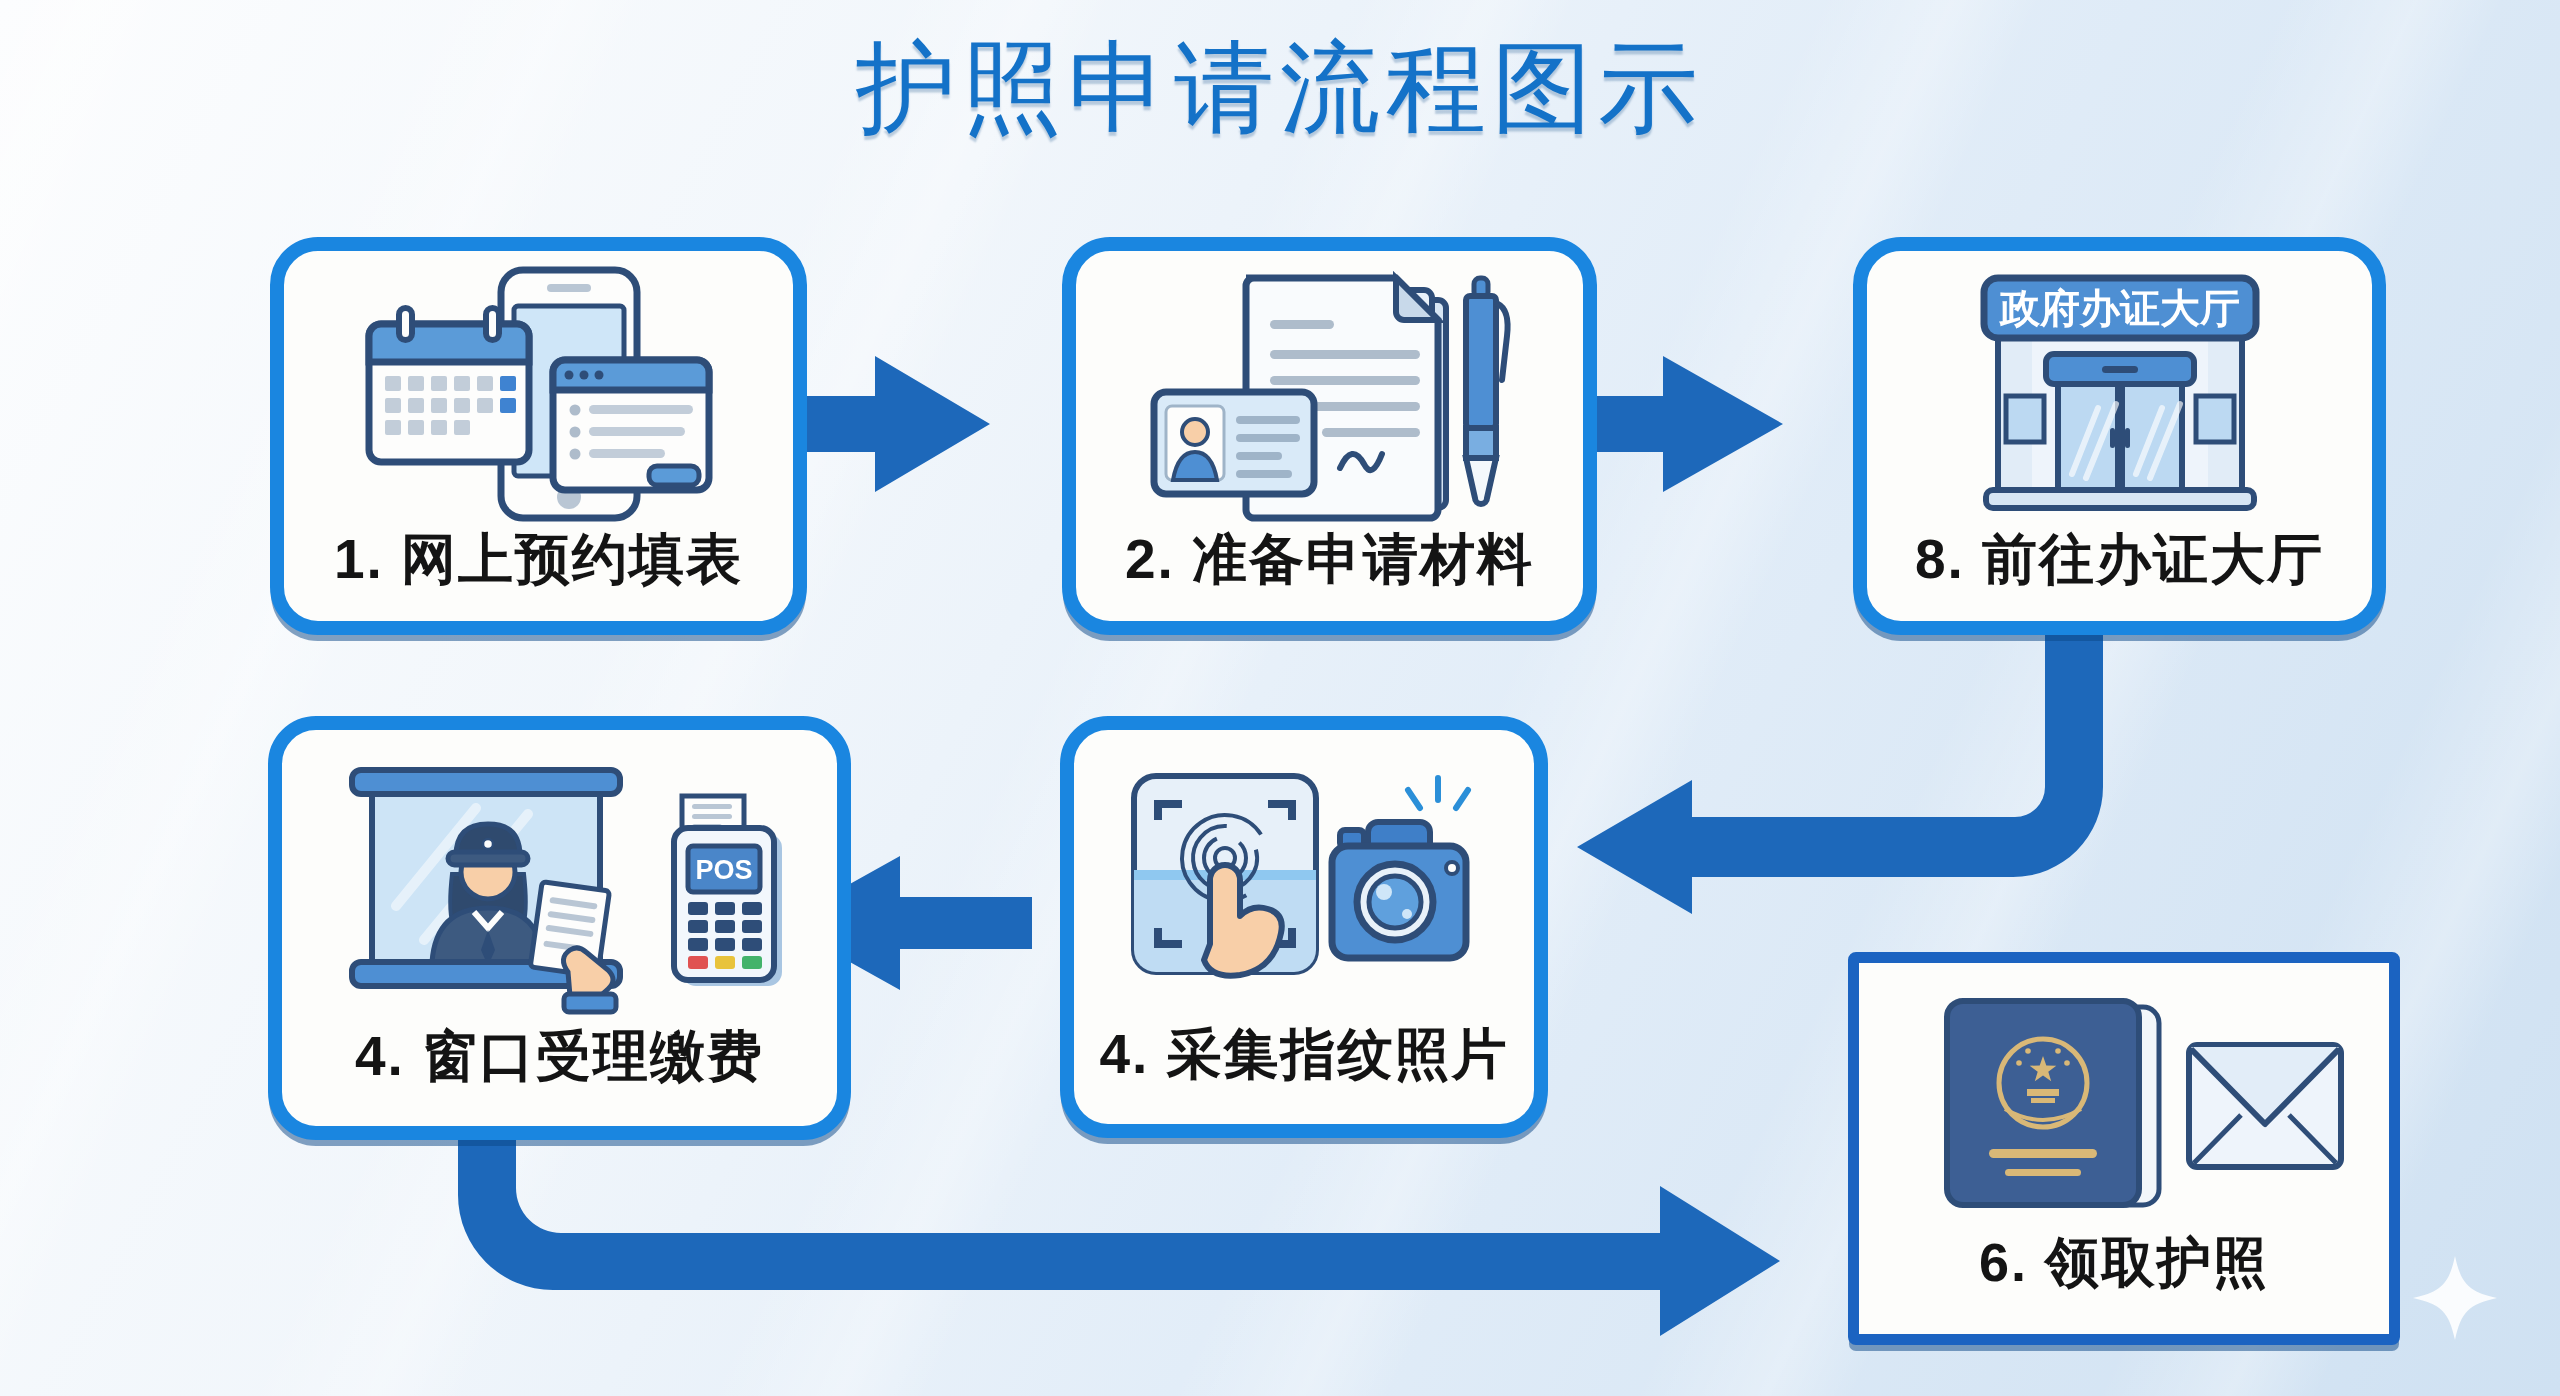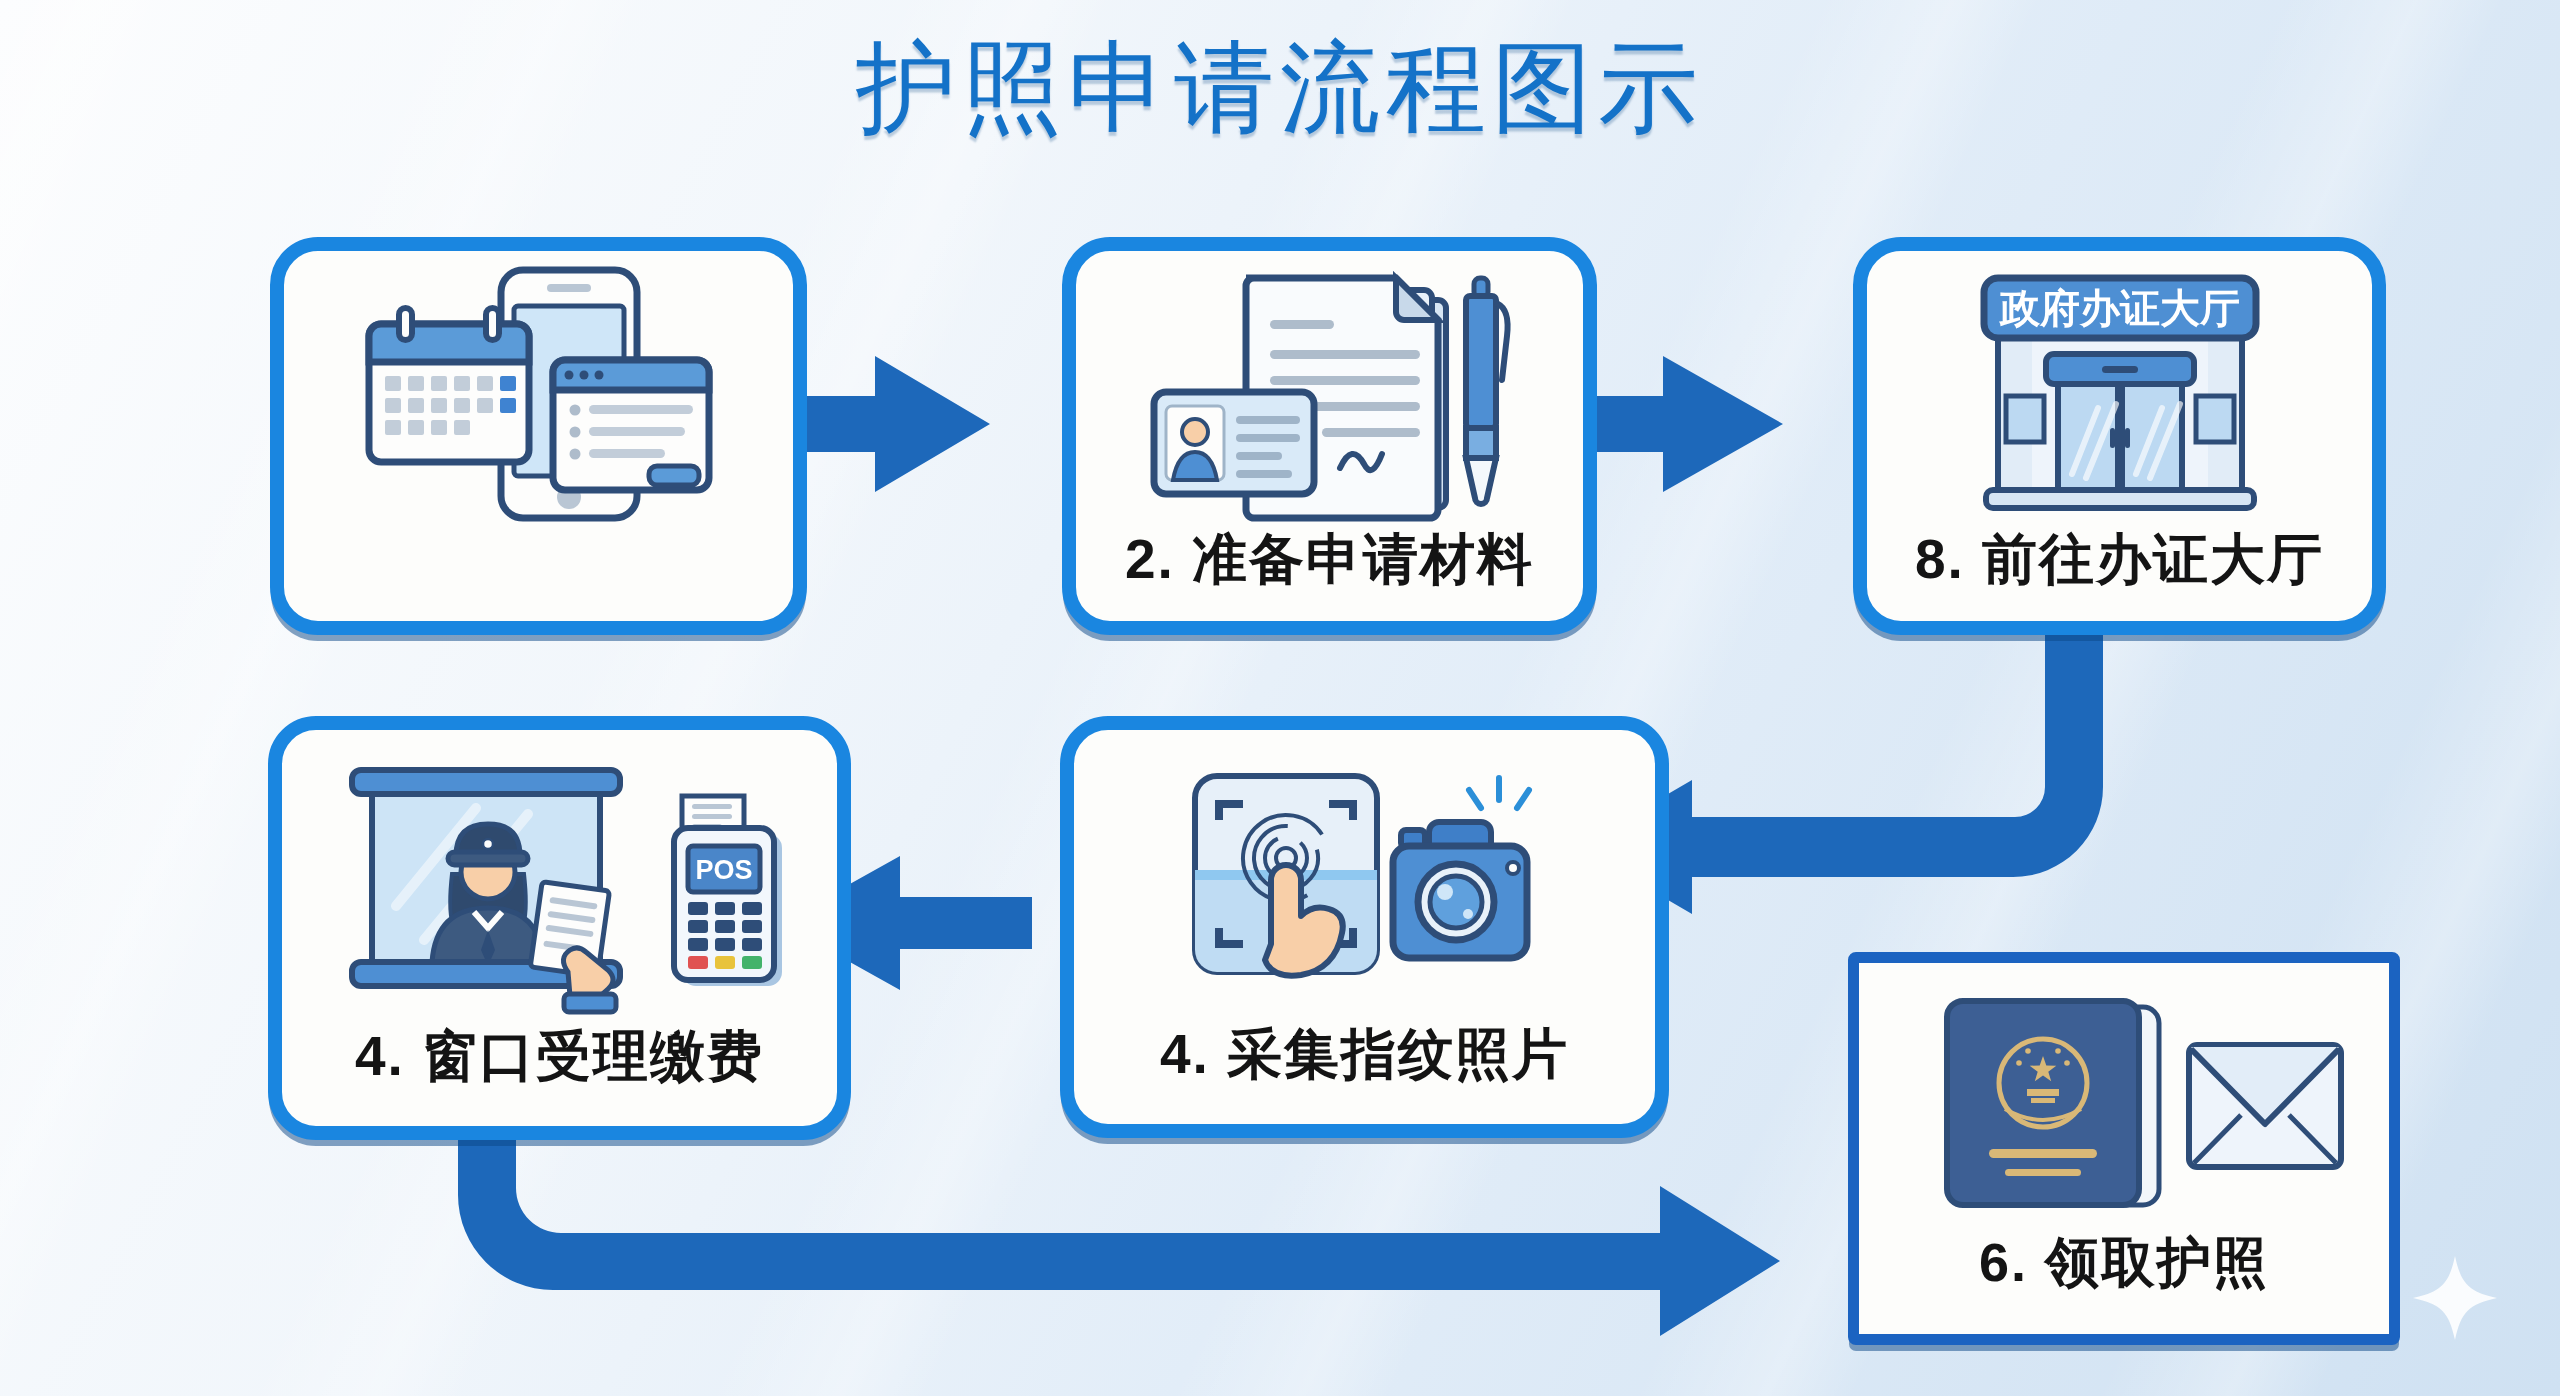--- a/index.html
+++ b/index.html
@@ -49,21 +49,21 @@
     text-align:center;
     font-size:55px;font-weight:800;color:#141414;
     letter-spacing:2px;white-space:nowrap;
   }
   .step-4 .step-label,.step-5 .step-label{bottom:32px;}
   .step-6 .step-label{bottom:34px;font-size:54px;}
   
   .step-1{left:230px;top:237px;width:537px;height:398px;}
   .step-2{left:1022px;top:237px;width:535px;height:398px;}
   .step-3{left:1813px;top:237px;width:533px;height:398px;}
-  .step-4{left:1020px;top:716px;width:609px;height:422px;}
+  .step-4{left:1020px;top:716px;width:488px;height:422px;}
   .step-5{left:228px;top:716px;width:583px;height:424px;}
   .step-6{left:1808px;top:952px;width:552px;height:393px;}
 </style>
 </head>
 <body>
 
 <div class="canvas">
   <div class="bg-streaks"></div>
 
   <div class="title">护照申请流程图示</div>
@@ -119,20 +119,21 @@
           <circle cx="222" cy="146" r="5.5" fill="#aebccb"></circle>
             <rect x="236" y="141" width="104" height="9" rx="4.5" fill="#c2cdd9"></rect>
           <circle cx="222" cy="168" r="5.5" fill="#aebccb"></circle>
             <rect x="236" y="163" width="96" height="9" rx="4.5" fill="#c2cdd9"></rect>
           <circle cx="222" cy="190" r="5.5" fill="#aebccb"></circle>
             <rect x="236" y="185" width="76" height="9" rx="4.5" fill="#c2cdd9"></rect>
           <rect x="296" y="202" width="50" height="19" rx="8" fill="#5b9bd8" stroke="#2e4d78" stroke-width="5"></rect>
         </g>
       </svg>
     </div>
+    <div class="step-label">1. 网上预约填表</div>
   </div>
 
   <div class="step step-2">
     <div class="icon-area">
       <svg width="372" height="262" viewBox="0 0 372 262">
         <g>
           <rect x="136" y="36" width="166" height="208" rx="8" fill="#d7e6f4" stroke="#2e4d78" stroke-width="6"></rect>
           <rect x="122" y="26" width="166" height="208" rx="8" fill="#e9f1f9" stroke="#2e4d78" stroke-width="6"></rect>
           <path d="M102,14 h150 l42,42 v190 a8,8 0 0 1 -8,8 h-176 a8,8 0 0 1 -8,-8 v-224 a8,8 0 0 1 8,-8 z" fill="#f9fbfd" stroke="#2e4d78" stroke-width="7"></path>
           <path d="M252,14 v34 a8,8 0 0 0 8,8 h34 z" fill="#c8d9ea" stroke="#2e4d78" stroke-width="6"></path>

